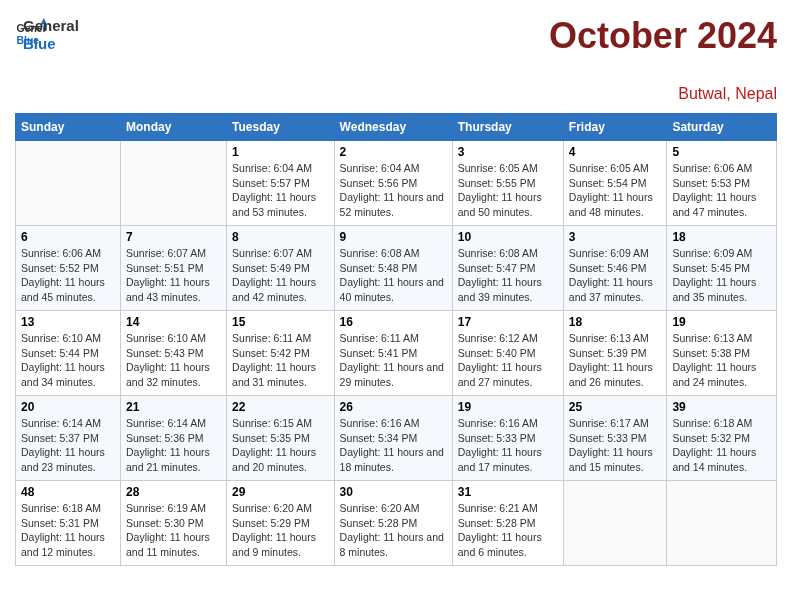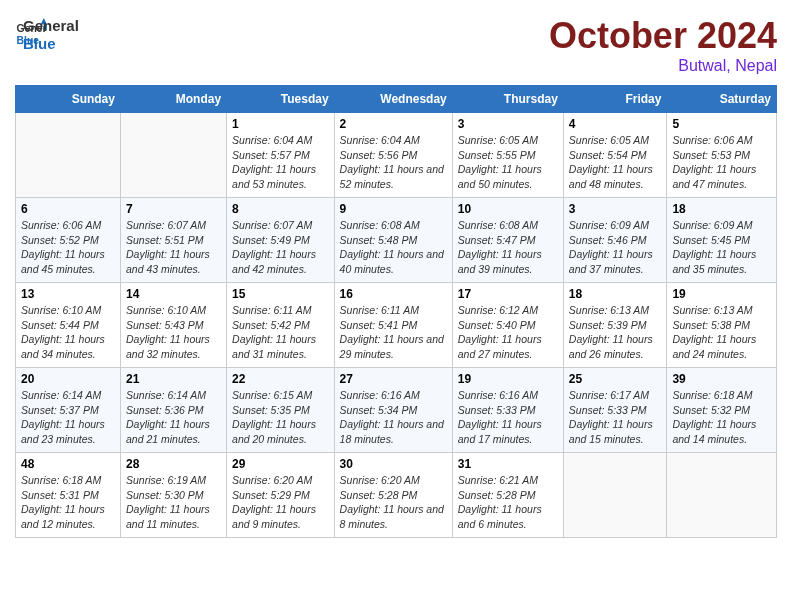--- a/index.html
+++ b/index.html
@@ -28,32 +28,33 @@
     .title-block {
       text-align: right;
     }
     .month-title {
       font-size: 36px;
       font-weight: bold;
       color: #7f1d1d;
     }
     .subtitle {
       font-size: 16px;
-      color: #6d28d9;
+      color: #b91c1c;
+      margin-top: 28px;
     }
     table {
       width: 100%;
       border-collapse: collapse;
       font-size: 11px;
     }
     thead tr th {
       background-color: #2e74c0;
       color: #fff;
       padding: 6px 5px;
-      text-align: right;
+      text-align: left;
       font-size: 12px;
       border: 1px solid #2e74c0;
     }
     tbody tr td {
       border: 1px solid #ccc;
       padding: 4px 5px;
       vertical-align: top;
       min-height: 80px;
       height: 85px;
       background: #fff;
@@ -63,21 +64,20 @@
     }
     .day-num {
       font-weight: bold;
       font-size: 12px;
       margin-bottom: 2px;
     }
     .day-info {
       color: #333;
       line-height: 1.4;
       font-size: 10.5px;
-      font-style: italic;
     }
     .empty-cell {
       background: #f9f9f9 !important;
     }
   </style>
 </head>
 <body>
 
 <div class="header">
   <div class="logo">
@@ -202,21 +202,21 @@
         </td>
         <td>
           <div class="day-num">21</div>
           <div class="day-info">Sunrise: 6:14 AM<br>Sunset: 5:36 PM<br>Daylight: 11 hours and 21 minutes.</div>
         </td>
         <td>
           <div class="day-num">22</div>
           <div class="day-info">Sunrise: 6:15 AM<br>Sunset: 5:35 PM<br>Daylight: 11 hours and 20 minutes.</div>
         </td>
         <td>
-          <div class="day-num">27</div>
+          <div class="day-num">26</div>
           <div class="day-info">Sunrise: 6:16 AM<br>Sunset: 5:34 PM<br>Daylight: 11 hours and 18 minutes.</div>
         </td>
         <td>
           <div class="day-num">19</div>
           <div class="day-info">Sunrise: 6:16 AM<br>Sunset: 5:33 PM<br>Daylight: 11 hours and 17 minutes.</div>
         </td>
         <td>
           <div class="day-num">25</div>
           <div class="day-info">Sunrise: 6:17 AM<br>Sunset: 5:33 PM<br>Daylight: 11 hours and 15 minutes.</div>
         </td>

